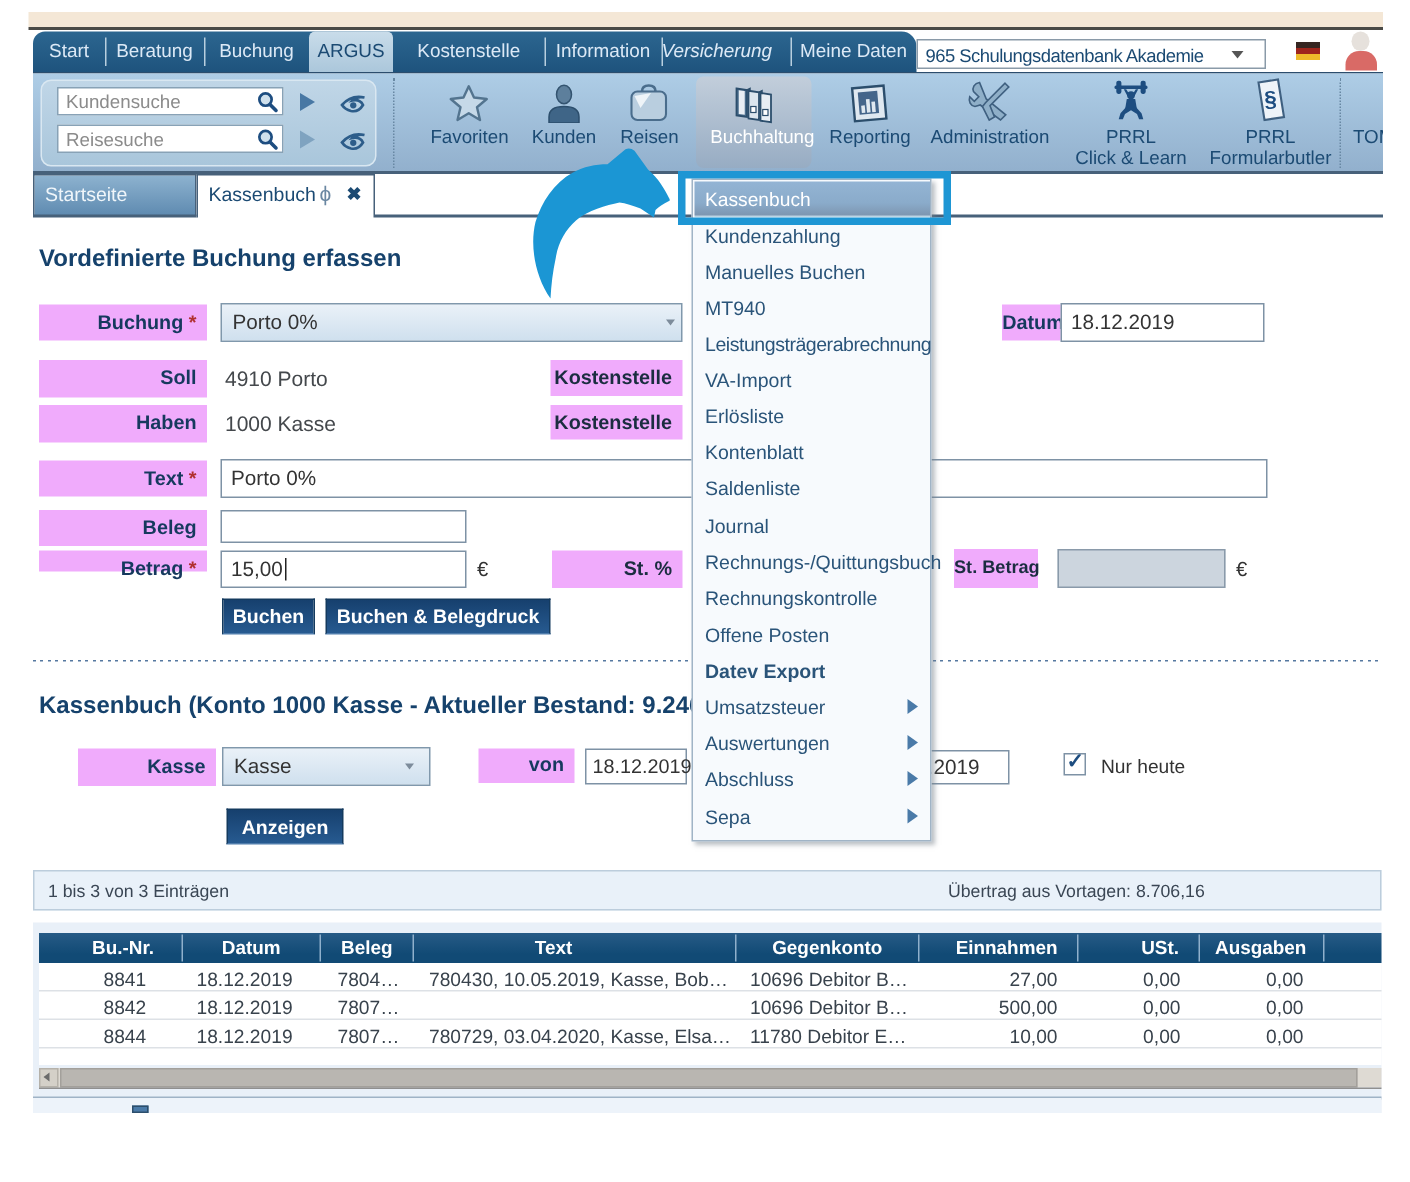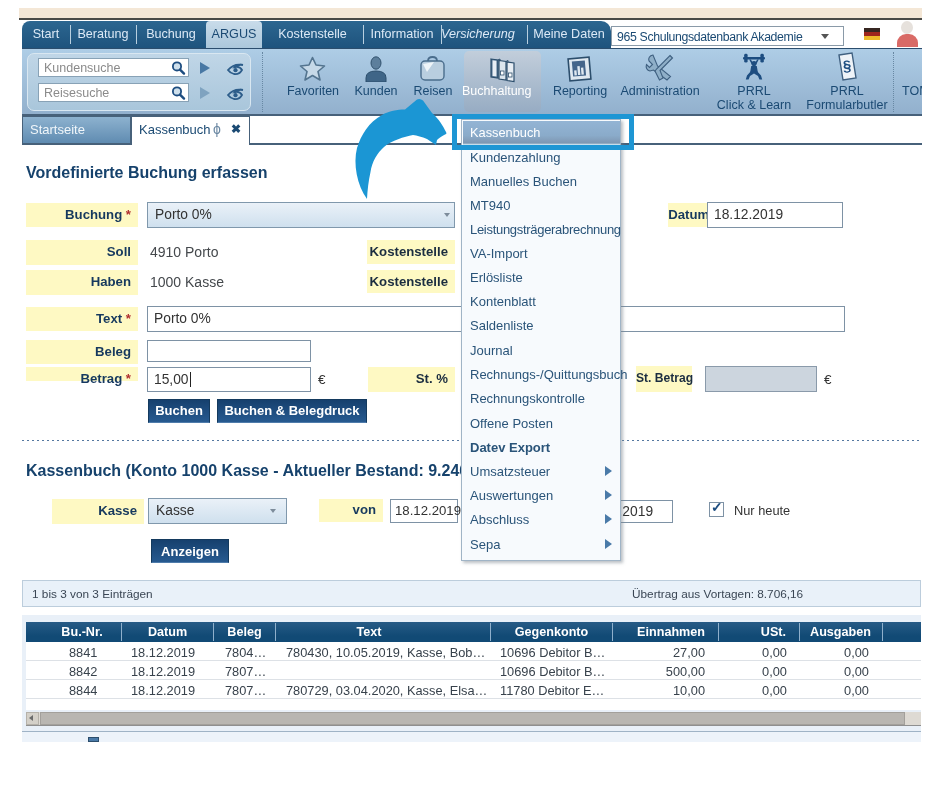--- a/index.html
+++ b/index.html
@@ -1,21 +1,21 @@
 <!DOCTYPE html>
 <html><head>
 <meta charset="utf-8">
 <style>
   html,body{margin:0;padding:0;background:#fff;}
   *{box-sizing:border-box;}
   #page{position:relative;width:940px;height:788px;background:#fff;overflow:hidden;
         font-family:"Liberation Sans",sans-serif;}
   .abs{position:absolute;}
   .navtxt{color:#dce9f6;font-size:12.6px;}
-  .chip{position:absolute;background:#fef9c3;color:#16395e;font-size:13.2px;font-weight:bold;
+  .chip{position:absolute;background:#f0abfc;color:#16395e;font-size:13.2px;font-weight:bold;
         text-align:right;line-height:24px;padding-right:7px;white-space:nowrap;}
   .req{color:#b03030;font-weight:bold;}
   .inp{position:absolute;background:#fff;border:1px solid #7e92a5;font-size:13.8px;color:#333;
        line-height:24px;padding-left:6px;}
   .sel{position:absolute;background:linear-gradient(#eaf1f8,#cfe0ee);border:1px solid #8098ac;
        font-size:13.8px;color:#333;line-height:24px;padding-left:7px;}
   .btn{position:absolute;background:linear-gradient(#16406e,#275a90);
        border:1px solid #143a5e;border-bottom-color:#4f7cab;color:#fff;font-weight:bold;font-size:13px;text-align:center;}
   .mi{position:absolute;left:9px;font-size:13px;color:#2a5479;white-space:nowrap;}
   .arr{position:absolute;width:0;height:0;border-top:5px solid transparent;border-bottom:5px solid transparent;
@@ -143,21 +143,21 @@
     </g>
   </svg>
   <svg class="abs" style="left:835px;top:52px;" width="25" height="29" viewBox="0 0 25 29">
     <path d="M4 3 L17 1 L21 26 L8 28 Z" fill="#eef3f8" stroke="#3f6080" stroke-width="1.4"></path>
     <text x="12" y="19" font-size="15" font-weight="bold" fill="#1d4d80" text-anchor="middle" transform="rotate(-4 12 14)">§</text>
   </svg>
 
   <div class="abs" style="left:283px;top:84px;width:60px;text-align:center;font-size:12.5px;color:#1b4a73;">Favoriten</div>
   <div class="abs" style="left:346px;top:84px;width:60px;text-align:center;font-size:12.5px;color:#1b4a73;">Kunden</div>
   <div class="abs" style="left:403px;top:84px;width:60px;text-align:center;font-size:12.5px;color:#1b4a73;">Reisen</div>
-  <div class="abs" style="left:462px;top:84px;width:81px;text-align:left;font-size:12.5px;color:#fff;">Buchhaltung</div>
+  <div class="abs" style="left:462px;top:84px;width:81px;text-align:right;font-size:12.5px;color:#fff;">Buchhaltung</div>
   <div class="abs" style="left:550px;top:84px;width:60px;text-align:center;font-size:12.5px;color:#1b4a73;">Reporting</div>
   <div class="abs" style="left:615px;top:84px;width:90px;text-align:center;font-size:12.5px;color:#1b4a73;">Administration</div>
   <div class="abs" style="left:704px;top:84px;width:100px;text-align:center;font-size:12.5px;color:#1b4a73;">PRRL<br>Click &amp; Learn</div>
   <div class="abs" style="left:797px;top:84px;width:100px;text-align:center;font-size:12.5px;color:#1b4a73;">PRRL<br>Formularbutler</div>
   <div class="abs" style="left:902px;top:84px;font-size:12.5px;color:#1b4a73;">TOMA</div>
 
   <div class="abs" style="left:22px;top:116px;width:109px;height:27.5px;background:linear-gradient(#8db2cf,#5e8ab0);border:1px solid #47617a;border-bottom:none;"></div>
   <div class="abs" style="left:30px;top:122px;font-size:13px;color:#f0f6fa;">Startseite</div>
   <div class="abs" style="left:131px;top:116px;width:119px;height:29px;background:#fff;border:1px solid #47617a;border-bottom:none;"></div>
   <div class="abs" style="left:139px;top:122px;font-size:13px;color:#1b4a73;">Kassenbuch</div>

